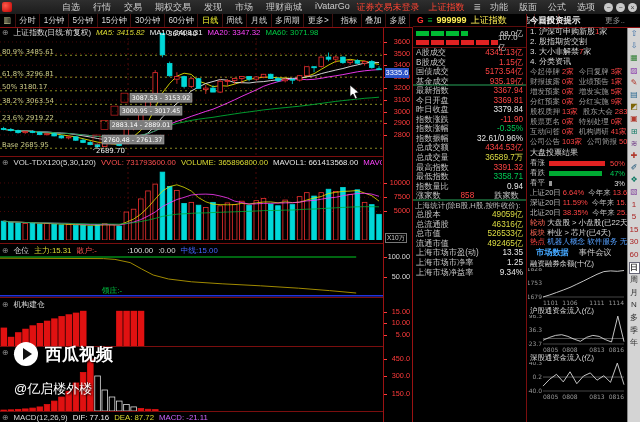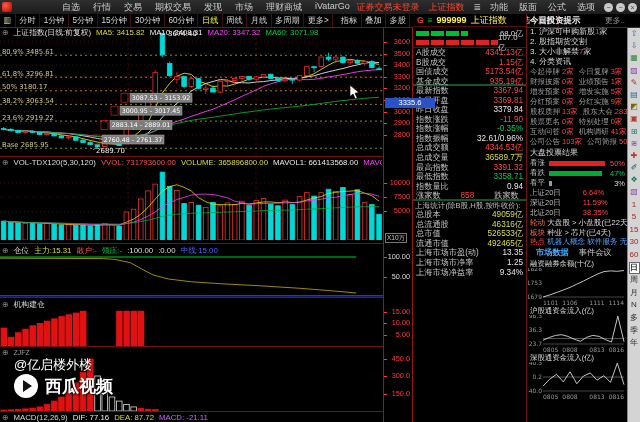--- a/index.html
+++ b/index.html
@@ -23,21 +23,21 @@
 
 #chart-col{position:absolute;left:0;top:28px;width:383px;height:394px;}
 .pane-label{position:absolute;left:2px;display:flex;gap:5px;font-size:7.8px;line-height:10px;white-space:nowrap;z-index:3;overflow:hidden;width:380px;}
 svg{display:block;}
 .hsep{position:absolute;left:0;width:413px;height:1px;background:#7a0e0e;z-index:2;}
 
 #axis-col{position:absolute;left:383px;top:28px;width:30px;height:394px;background:#000;border-left:1px solid #9a1212;border-right:1px solid #9a1212;z-index:2;}
 .atick{position:absolute;right:2px;font-size:7.3px;color:#ff3b3b;line-height:8px;}
 .atick.white{color:#ddd;}
 .adash{position:absolute;left:0;width:3px;height:1px;background:#ff3b3b;}
-#cross-badge{position:absolute;left:1px;top:40px;width:50px;height:10px;background:#2a52c8;color:#fff;font-size:7.5px;line-height:10px;text-align:center;z-index:4;margin-top:30px;}
+#cross-badge{position:absolute;left:1px;top:40px;width:24px;height:10px;background:#2a52c8;color:#fff;font-size:7.5px;line-height:10px;text-align:center;z-index:4;}
 #vol-mult{position:absolute;left:1px;top:205px;border:1px solid #777;color:#ccc;font-size:6.5px;line-height:8px;padding:0 1px;}
 
 #quote-col{position:absolute;left:413px;top:14px;width:114px;height:408px;background:#000;border-right:1px solid #7a0e0e;overflow:hidden;}
 #sym-header{height:13px;display:flex;align-items:center;gap:4px;padding-left:4px;border-bottom:1px solid #5a0c0c;}
 #sym-g{color:#ff3333;font-weight:bold;font-size:8.5px;}
 #sym-eq{color:#00cc44;font-size:8.5px;}
 #sym-code{color:#ffee55;font-weight:bold;font-size:9px;}
 #sym-name{color:#ffee55;font-size:9px;}
 #qbars{height:21px;padding:2px 3px 0 3px;border-bottom:1px solid #5a0c0c;}
 .qbar-row{display:flex;align-items:center;height:9px;}
@@ -59,21 +59,21 @@
 .irow .num{color:#ff4444;}
 .srow{height:10px;display:flex;font-size:7.5px;line-height:10px;white-space:nowrap;overflow:hidden;padding:0 2px;}
 .srow .sl{color:#9a9a9a;}
 .srow .sv{color:#ff4444;margin:0 5px 0 2px;}
 .srow .sv2{color:#ff4444;margin-left:2px;}
 .vtitle{height:11px;color:#ddd;font-size:8px;line-height:11px;padding:0 2px;}
 .vrow{height:10px;display:flex;align-items:center;font-size:7.5px;padding:0 2px;}
 .vrow .vl{color:#bbb;width:19px;}
 .vrow .vbarw{width:57px;height:5px;}
 .vrow .vpct{margin-left:auto;}
-.prow{height:10px;display:flex;font-size:7.5px;line-height:10px;white-space:nowrap;padding:0 2px;gap:20px;}
+.prow{height:10px;display:flex;font-size:7.5px;line-height:10px;white-space:nowrap;padding:0 2px;}
 .prow .pn{color:#bbb;margin-right:2px;}
 .prow .pv{color:#ff4444;margin-right:4px;}
 .rrow{height:9.5px;display:flex;font-size:7.6px;line-height:9.5px;white-space:nowrap;overflow:hidden;padding:0 2px;gap:2px;}
 #tabs{height:12px;display:flex;gap:10px;padding-left:8px;font-size:8.2px;line-height:12px;}
 #tab-active{color:#45a8ff;font-weight:bold;}
 #tab-inactive{color:#ccc;}
 .mini-title{height:9px;color:#ddd;font-size:7.4px;line-height:9px;padding-left:2px;white-space:nowrap;}
 
 #side-col{position:absolute;left:627px;top:28px;width:13px;height:394px;background:#d4d4d4;border-left:1px solid #888;display:flex;flex-direction:column;align-items:center;z-index:3;}
 .sic{width:11px;height:12.2px;font-size:8px;line-height:12px;text-align:center;}
@@ -149,21 +149,21 @@
         <span class="tbi">标记</span>
         <span class="tbi">+自选</span>
         <span class="tbi">返回</span>
       </span>
   </div>
 
   <div id="chart-col">
     <div class="pane-label" id="chart-label" style="top:0;">
         <span style="color: rgb(136, 136, 136);">⊕</span>
         <span style="color: rgb(221, 221, 221);">上证指数(日线:前复权) </span>
-        <span style="color: rgb(221, 221, 51);">MA5: 3415.82 </span>
+        <span style="color: rgb(221, 221, 51); font-style: italic;">MA5: 3415.82 </span>
         <span style="color: rgb(238, 238, 238);">MA10: 3408.31 </span>
         <span style="color: rgb(255, 68, 255);">MA20: 3347.32 </span>
         <span style="color: rgb(0, 204, 68);">MA60: 3071.98</span>
       </div>
     <svg id="candles" width="383" height="127" style="position:absolute;top:0;left:0;">
         <line x1="0" y1="13.953488372093023" x2="383" y2="13.953488372093023" stroke="#4a0808" stroke-dasharray="1,3" stroke-width="1"></line>
         <line x1="0" y1="25.581395348837212" x2="383" y2="25.581395348837212" stroke="#4a0808" stroke-dasharray="1,3" stroke-width="1"></line>
         <line x1="0" y1="37.2093023255814" x2="383" y2="37.2093023255814" stroke="#4a0808" stroke-dasharray="1,3" stroke-width="1"></line>
         <line x1="0" y1="48.83720930232558" x2="383" y2="48.83720930232558" stroke="#4a0808" stroke-dasharray="1,3" stroke-width="1"></line>
         <line x1="0" y1="60.46511627906977" x2="383" y2="60.46511627906977" stroke="#4a0808" stroke-dasharray="1,3" stroke-width="1"></line>
@@ -380,21 +380,21 @@
         <rect x="376.74" y="47.3359375" width="4.6" height="25.6640625" fill="#00d8d8" stroke="#00d8d8" stroke-width="0.8"></rect>
         <polyline points="3.6,54.2 10.8,54.8 18.0,55.1 25.3,55.5 32.5,55.6 39.7,56.2 46.9,56.4 54.1,56.7 61.4,57.0 68.6,57.3 75.8,57.5 83.0,57.9 90.2,58.2 97.5,58.2 104.7,57.9 111.9,57.8 119.1,58.0 126.3,55.2 133.6,52.1 140.8,47.2 148.0,40.4 155.2,32.1 162.4,24.1 169.7,19.5 176.9,17.8 184.1,20.3 191.3,24.0 198.5,30.6 205.8,34.8 213.0,37.2 220.2,37.6 227.4,37.8 234.6,37.6 241.9,36.4 249.1,37.0 256.3,35.9 263.5,35.0 270.7,34.9 278.0,35.8 285.2,34.8 292.4,35.6 299.6,35.2 306.8,33.0 314.1,31.0 321.3,29.5 328.5,26.5 335.7,25.4 342.9,24.4 350.2,24.1 357.4,23.5 364.6,26.1 371.8,28.7 379.0,34.1" fill="none" stroke="#e0e000" stroke-width="0.8"></polyline>
         <polyline points="3.6,54.2 10.8,54.8 18.0,55.1 25.3,55.5 32.5,55.6 39.7,55.8 46.9,55.9 54.1,56.1 61.4,56.3 68.6,56.4 75.8,56.9 83.0,57.1 90.2,57.5 97.5,57.6 104.7,57.6 111.9,57.7 119.1,57.9 126.3,56.7 133.6,55.1 140.8,52.6 148.0,49.1 155.2,45.0 162.4,39.6 169.7,35.8 176.9,32.5 184.1,30.4 191.3,28.0 198.5,27.3 205.8,27.1 213.0,27.5 220.2,29.0 227.4,30.9 234.6,34.1 241.9,35.6 249.1,37.1 256.3,36.8 263.5,36.4 270.7,36.3 278.0,36.1 285.2,35.9 292.4,35.8 299.6,35.1 306.8,33.9 314.1,33.4 321.3,32.2 328.5,31.0 335.7,30.3 342.9,28.7 350.2,27.5 357.4,26.5 364.6,26.3 371.8,27.1 379.0,29.3" fill="none" stroke="#ff3bff" stroke-width="0.8"></polyline>
         <polyline points="3.6,54.2 10.8,54.8 18.0,55.1 25.3,55.5 32.5,55.6 39.7,55.8 46.9,55.9 54.1,56.1 61.4,56.3 68.6,56.4 75.8,56.6 83.0,56.7 90.2,56.9 97.5,57.0 104.7,56.9 111.9,57.0 119.1,57.1 126.3,56.4 133.6,55.7 140.8,54.5 148.0,53.1 155.2,51.4 162.4,49.4 169.7,48.2 176.9,47.2 184.1,46.8 191.3,46.3 198.5,46.0 205.8,45.9 213.0,45.5 220.2,45.3 227.4,45.0 234.6,44.8 241.9,44.5 249.1,44.3 256.3,44.0 263.5,43.6 270.7,43.5 278.0,43.4 285.2,43.1 292.4,43.0 299.6,42.6 306.8,42.2 314.1,42.0 321.3,41.6 328.5,41.2 335.7,40.8 342.9,40.4 350.2,40.1 357.4,39.8 364.6,39.7 371.8,39.7 379.0,39.8" fill="none" stroke="#00aa33" stroke-width="0.8"></polyline>
       </svg>
     <div class="pane-label" id="cw-label" style="top:218px;">
         <span style="color: rgb(136, 136, 136);">⊕</span>
         <span style="color: rgb(221, 221, 221);">仓位 </span>
         <span style="color: rgb(221, 221, 51);">主力:15.31 </span>
         <span style="color: rgb(255, 80, 80);">散户:- </span>
-        <span style="color: rgb(0, 204, 68);">领庄:- </span>
+        <span style="color: rgb(0, 204, 68); margin-top: 40px;">领庄:- </span>
         <span style="color: rgb(221, 221, 221);">:100.00 </span>
         <span style="color: rgb(221, 221, 221);">:0.00 </span>
         <span style="color: rgb(68, 102, 255);">中线:15.00</span>
       </div>
     <svg id="cw" width="383" height="49" style="position:absolute;top:220px;left:0;">
         <polyline points="0.0,9.0 356.2,9.0" fill="none" stroke="#00cc22" stroke-width="1.1"></polyline>
         <polyline points="0.0,10.2 103.4,10.6 114.9,11.4 130.2,14.6 141.7,21.0 153.2,27.0 168.5,31.0 191.5,33.8 222.1,35.8 260.4,37.8 298.7,40.2 329.4,42.6 356.2,45.0" fill="none" stroke="#a08a00" stroke-width="1"></polyline>
         <polyline points="0.0,47.8 383.0,47.8" fill="none" stroke="#2233dd" stroke-width="1.4"></polyline>
       </svg>
     <div class="pane-label" id="jg-label" style="top:272px;">
@@ -819,23 +819,23 @@
       <div class="spd active">日</div>
       <div class="spd">周</div>
       <div class="spd">月</div>
       <div class="spd">N</div>
       <div class="spd">多</div>
       <div class="spd">季</div>
       <div class="spd">年</div>
     </div>
 
   <div id="watermark">
-    <div id="wm-handle">@亿启楼外楼</div>
     <div id="wm-row1">
       <div id="wm-play"></div>
       <div id="wm-brand">西瓜视频</div>
     </div>
+    <div id="wm-handle">@亿启楼外楼</div>
   </div>
 
   <svg id="cursor" width="12" height="15">
     <polygon points="1,0 1,11.5 4,9 6.3,14 8.3,13 6,8.3 9.8,7.6" fill="#fff" stroke="#000" stroke-width="0.7"></polygon>
   </svg>
 </div>
 
 </body></html>

